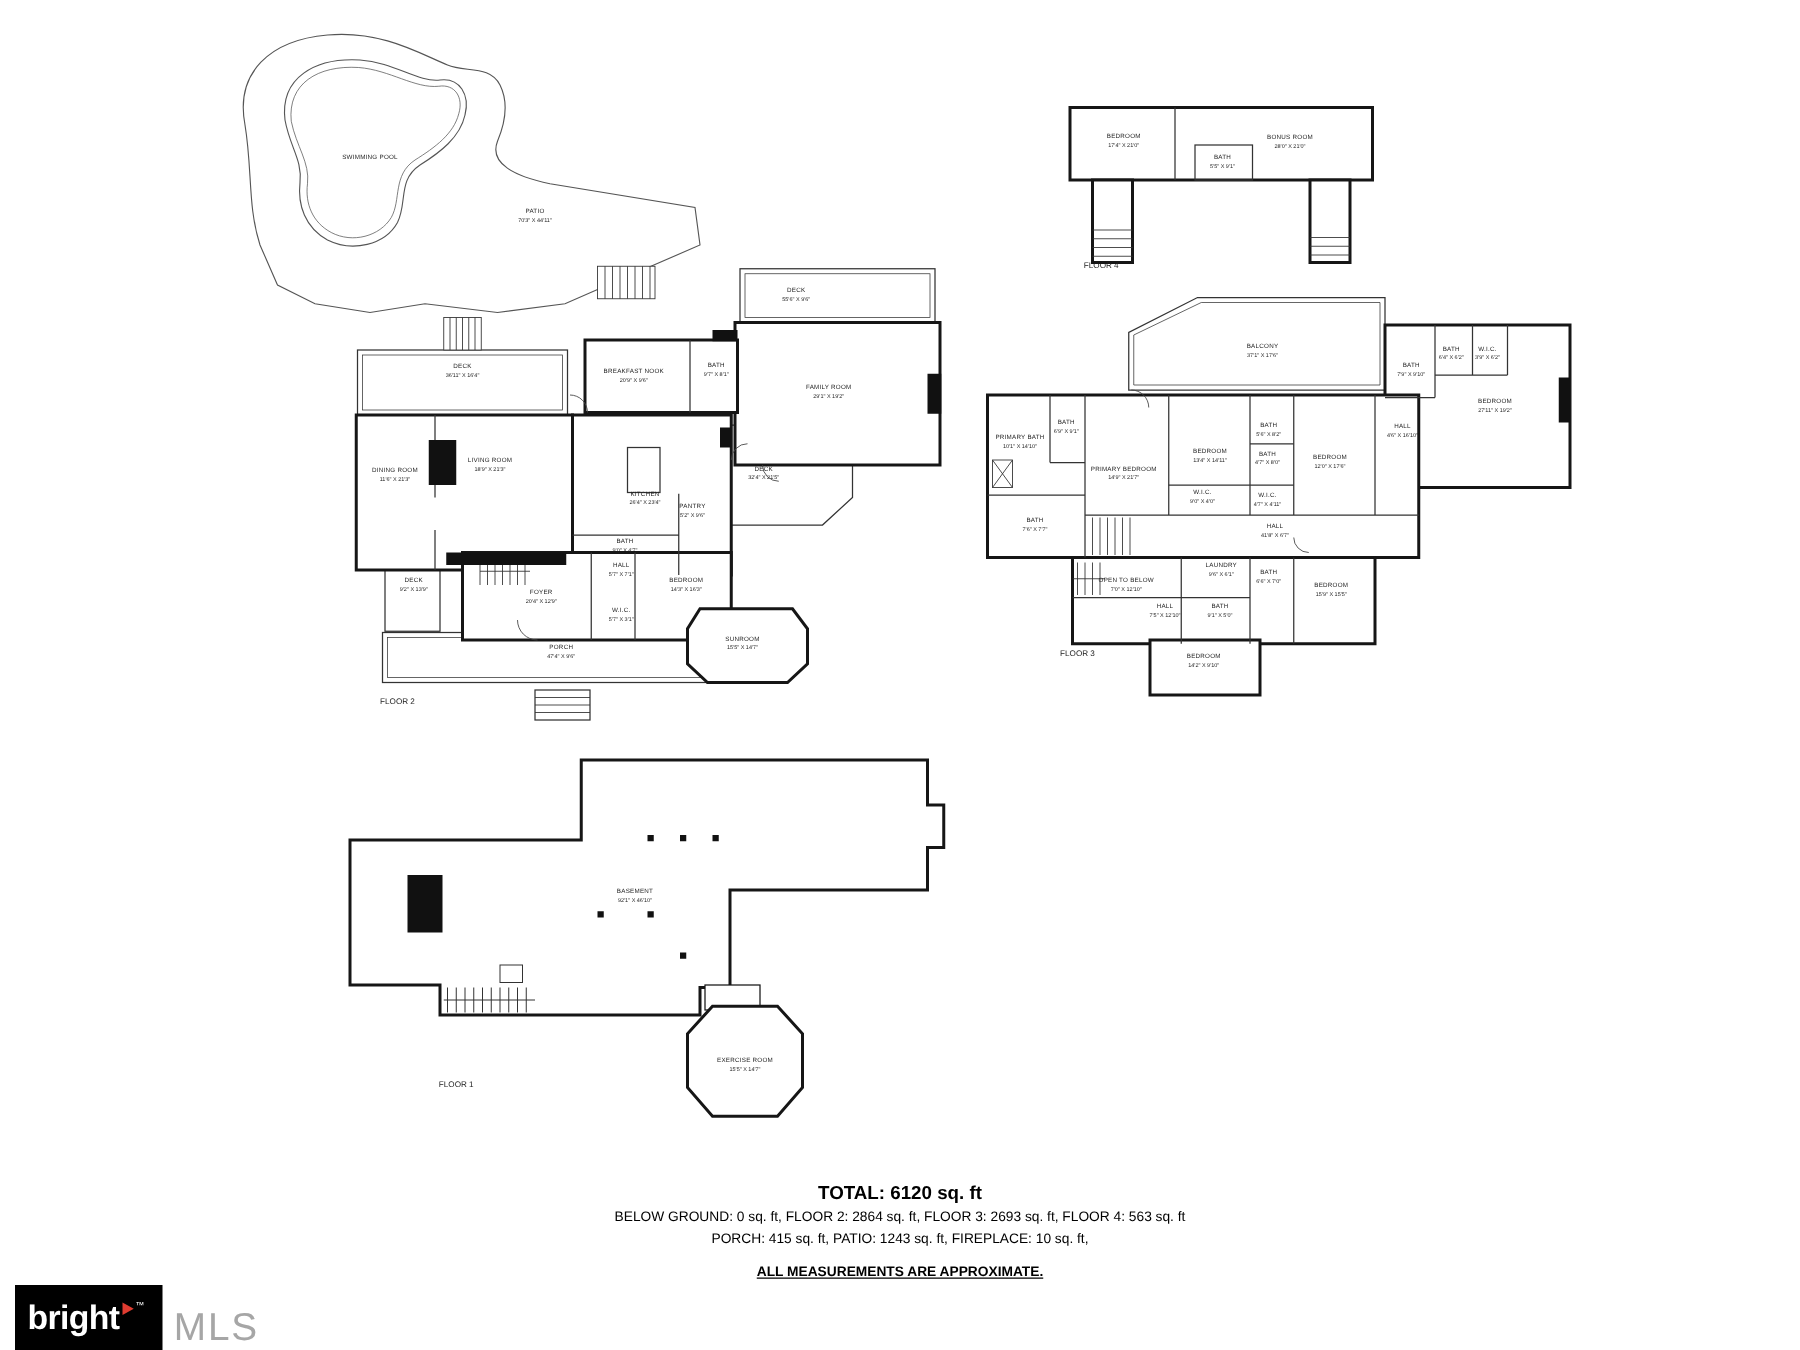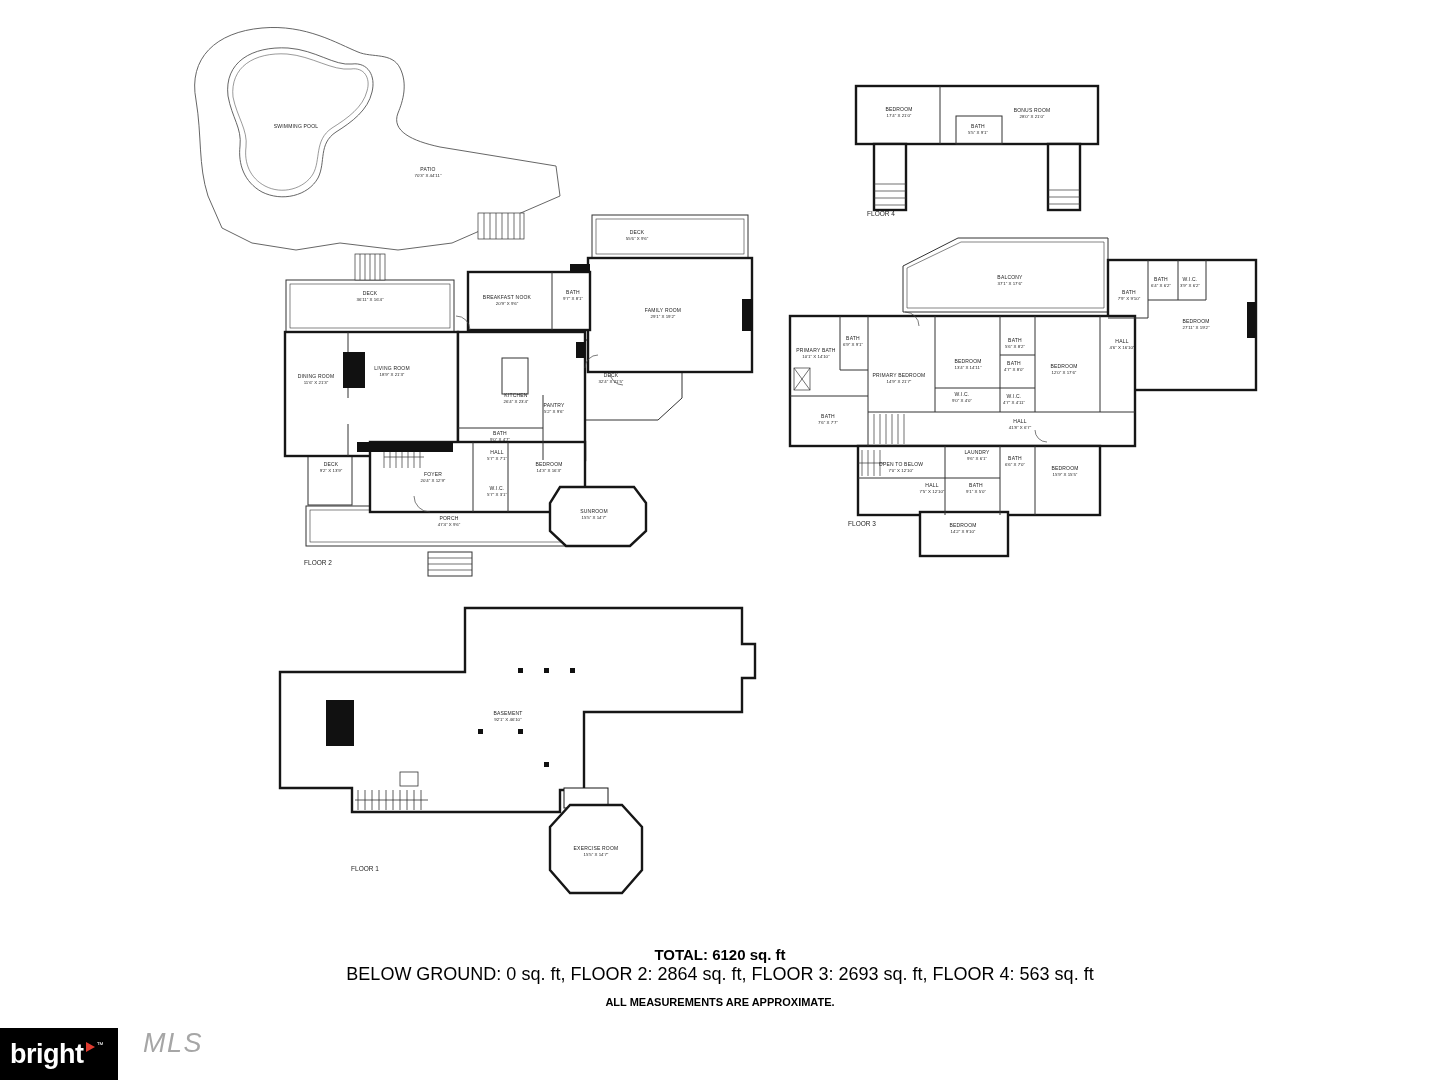--- a/index.html
+++ b/index.html
@@ -16,36 +16,36 @@
     text-align: center; color: #1c1c1c; white-space: nowrap; line-height: 1.18;
   }
   .room-label .room-name { font-size: 5px; letter-spacing: .2px; }
   .room-label .room-dims { font-size: 4.4px; }
   .floor-label {
     position: absolute; transform: translate(-50%,-50%);
     font-size: 6.5px; color: #1c1c1c; white-space: nowrap;
   }
   .summary { position: absolute; left: 0; right: 0; top: 946px; text-align: center; color: #000; }
   .summary .total { font-size: 15px; font-weight: bold; margin-bottom: 3px; }
-  .summary .sline { font-size: 18px; line-height: 16.5px; }
-  .summary .disclaimer { font-size: 11px; font-weight: bold; margin-top: 13px; }
-  .logo { position: absolute; left: 0; bottom: 0; height: 52px; display: flex; align-items: flex-start; }
+  .summary .sline { font-size: 11px; line-height: 16.5px; }
+  .summary .disclaimer { font-size: 11px; font-weight: bold; margin-top: 13px; text-decoration: underline; }
+  .logo { position: absolute; left: 12px; bottom: 0; height: 52px; display: flex; align-items: flex-end; }
   .logo-box {
     background: var(--logo-box, #000); height: 52px; width: 118px;
     display: flex; align-items: center; padding-left: 10px;
   }
   .logo-bright { color: #fff; font-size: 27px; font-weight: bold; letter-spacing: -0.5px; }
   .logo-tri {
     width: 0; height: 0;
     border-left: 9px solid var(--accent, #e03c31);
     border-top: 5.5px solid transparent; border-bottom: 5.5px solid transparent;
     margin-left: 3px; margin-bottom: 14px;
   }
   .logo-tm { color: #fff; font-size: 7px; margin-left: 1px; margin-bottom: 20px; }
-  .logo-mls { color: var(--mls, #a6a6a6); font-size: 27px; letter-spacing: 1.5px; margin-left: 25px; font-style: italic; }
+  .logo-mls { color: var(--mls, #a6a6a6); font-size: 31px; letter-spacing: 1.5px; margin-left: 9px; }
 </style>
 </head>
 <body>
 
 <div class="page">
 
   <svg class="plan-svg" viewBox="0 0 1440 1080" xmlns="http://www.w3.org/2000/svg">
 
     <g stroke="#555" stroke-width="0.9" fill="none">
       <path d="M 196,100 C 188,58 216,32 262,28 C 306,24 338,44 358,52 C 372,58 392,52 400,68 C 408,84 403,101 398,113 C 391,131 412,141 440,147 L 556,166 L 560,196 L 500,222 L 452,243 L 398,250 L 340,243 L 296,250 L 252,243 L 222,228 L 208,196 C 198,165 202,136 196,100 Z"></path>
@@ -372,20 +372,21 @@
       <div class="room-label" style="left: 596px; top: 852px;">
         <div class="room-name">EXERCISE ROOM</div>
         <div class="room-dims">15'5" X 14'7"</div>
       </div>
       <div class="floor-label" style="left: 365px; top: 868px;">FLOOR 1</div>
     </div>
 
   <div class="summary">
     <div class="total">TOTAL: 6120 sq. ft</div>
     <div class="sline">BELOW GROUND: 0 sq. ft, FLOOR 2: 2864 sq. ft, FLOOR 3: 2693 sq. ft, FLOOR 4: 563 sq. ft</div>
+    <div class="sline">PORCH: 415 sq. ft, PATIO: 1243 sq. ft, FIREPLACE: 10 sq. ft,</div>
     <div class="disclaimer">ALL MEASUREMENTS ARE APPROXIMATE.</div>
   </div>
 
   <div class="logo">
     <div class="logo-box">
       <span class="logo-bright">bright</span>
       <span class="logo-tri"></span>
       <span class="logo-tm">™</span>
     </div>
     <span class="logo-mls">MLS</span>

